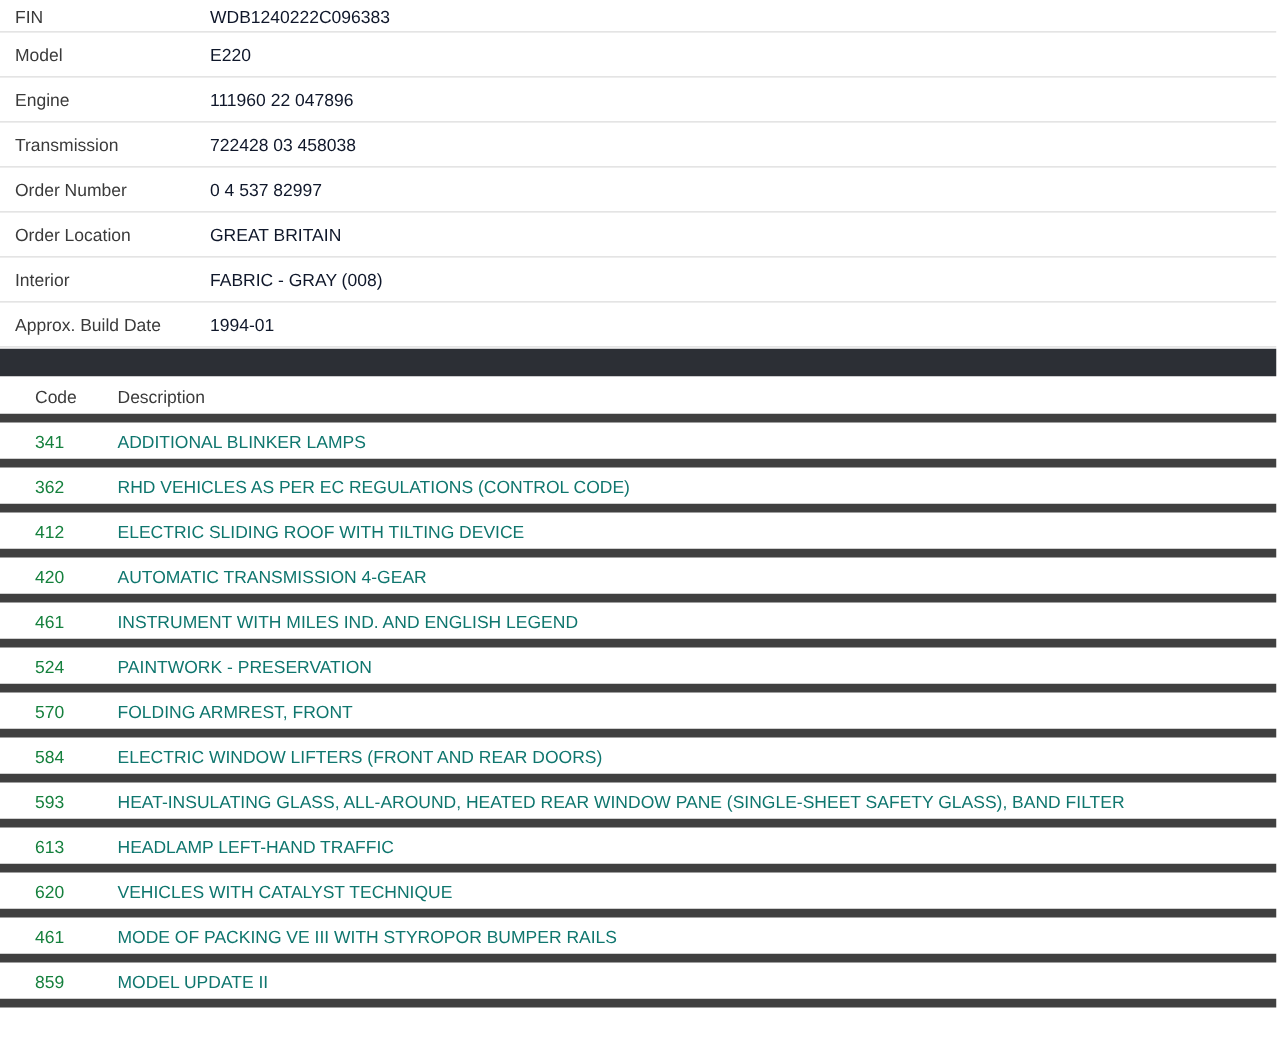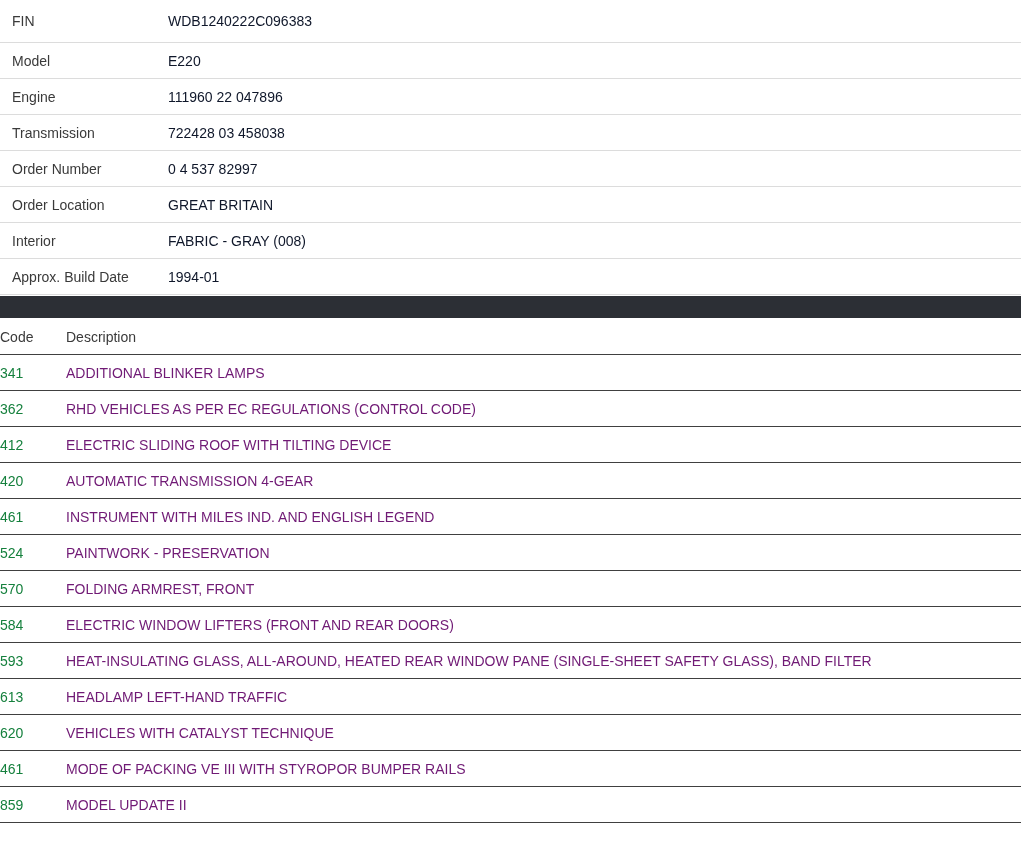--- a/index.html
+++ b/index.html
@@ -15,37 +15,37 @@
     -webkit-font-smoothing: antialiased;
   }
   .section { margin-right: 3px; }
   .kv-row {
     display: flex;
     align-items: center;
     height: 36px;
     border-bottom: 1px solid #dcdcdc;
     padding-left: 12px;
   }
-  .kv-row:first-child { height: 43px; align-items: center; }
+  .kv-row:first-child { height: 26px; align-items: center; }
   .kv-label { flex: 0 0 156px; width: 156px; color: #3a3a3a; }
   .kv-value { color: #0f172a; }
   .divider-bar {
     height: 22px;
     margin: 1px 3px 1px 0;
     background: #2c2f35;
   }
   .opt-header-row, .opt-row {
     display: flex;
     align-items: center;
     height: 36px;
-    border-bottom: 1px solid #404040;
-    padding-left: 0;
+    border-bottom: 7px solid #404040;
+    padding-left: 28px;
   }
   .opt-code { flex: 0 0 66px; width: 66px; color: #15803d; }
-  .opt-desc { color: #701a75; white-space: nowrap; }
+  .opt-desc { color: #0f766e; white-space: nowrap; }
   .opt-header-row .opt-code, .opt-header-row .opt-desc { color: #3a3a3a; }
 </style>
 </head>
 <body>
 
 <div class="section" id="vehicle-info-section">
   <div class="kv-row">
     <div class="kv-label">FIN</div>
     <div class="kv-value">WDB1240222C096383</div>
   </div>

